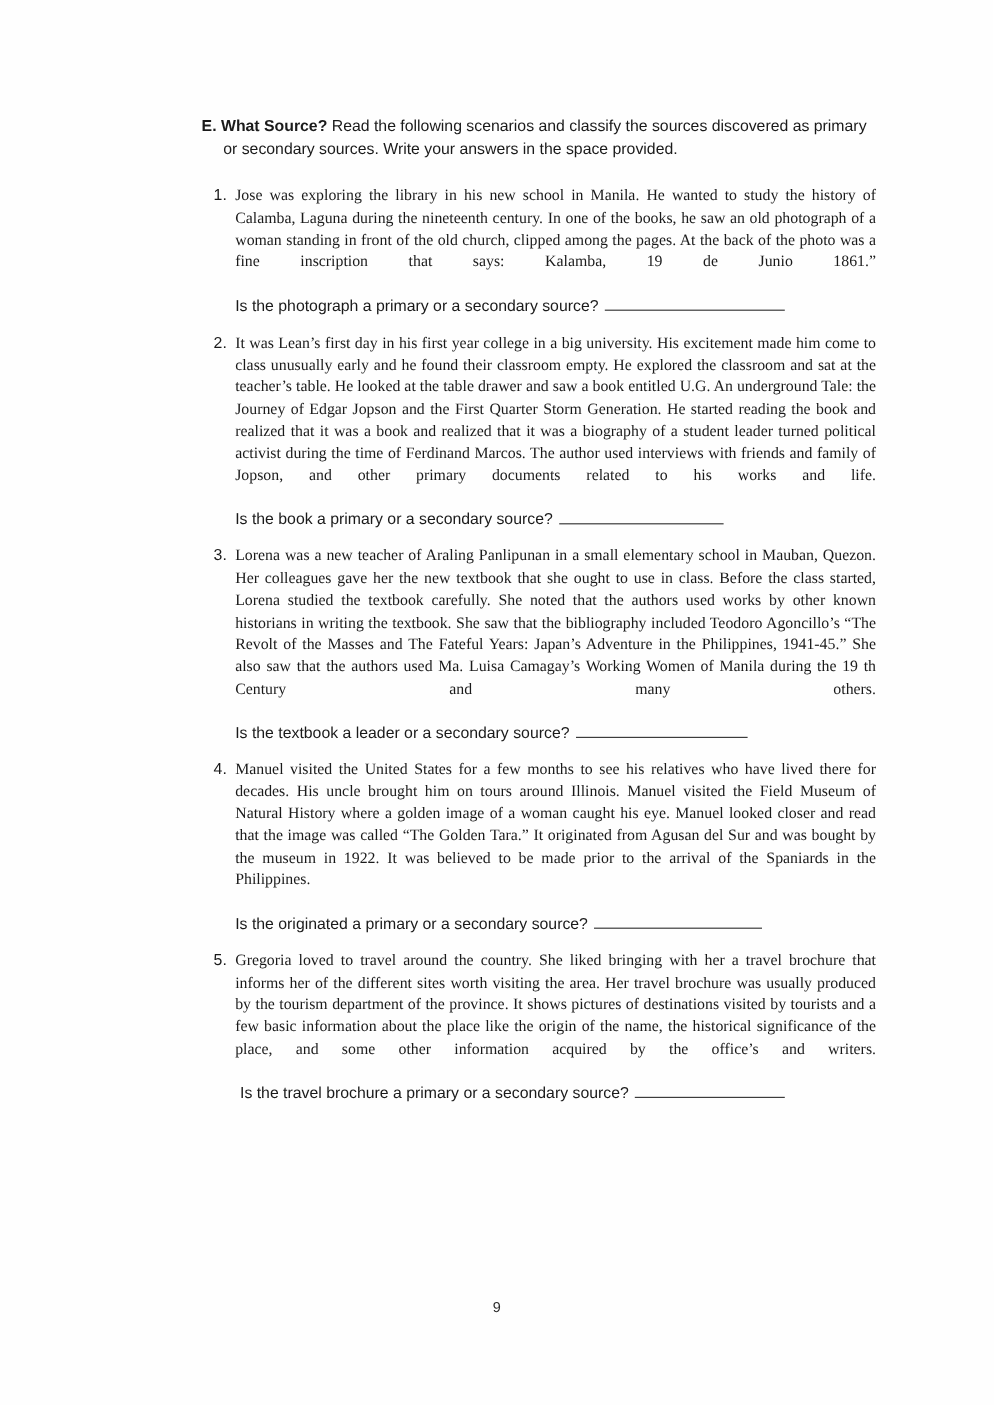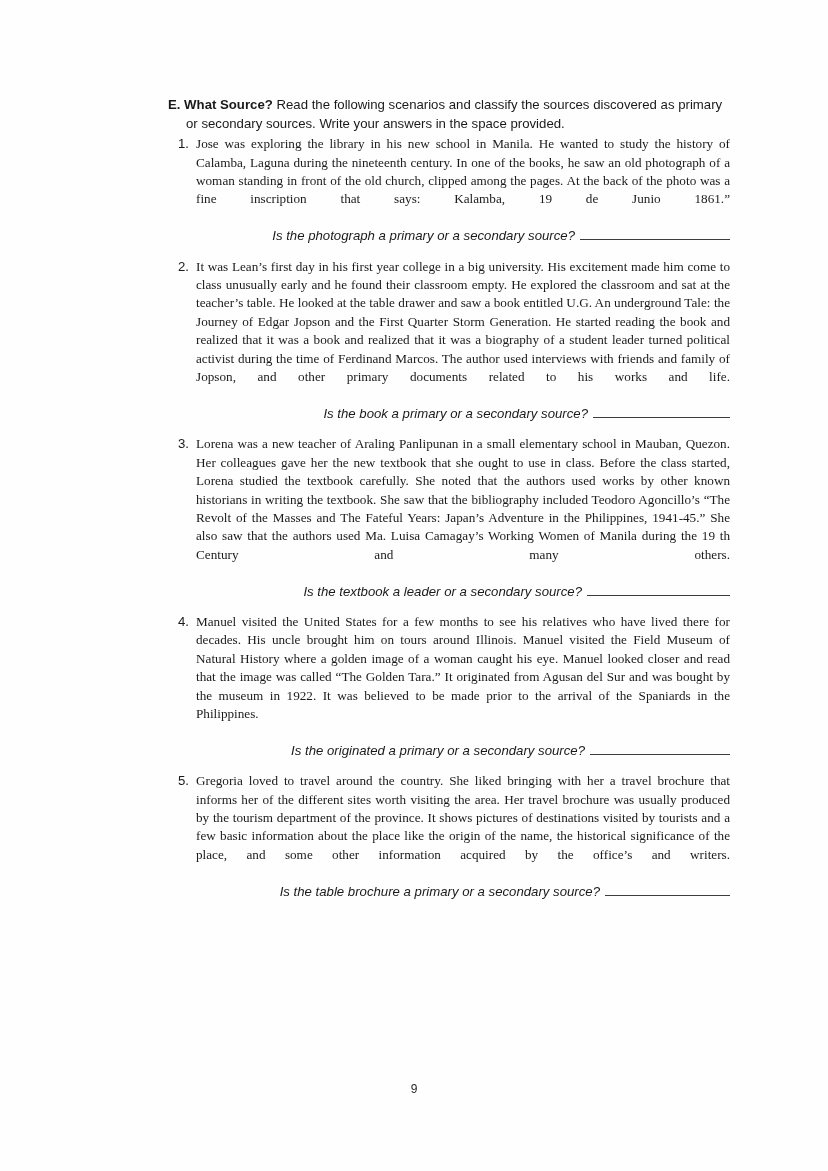--- a/index.html
+++ b/index.html
@@ -33,21 +33,21 @@
     width: 562px;
   }
 
   
   .heading-block {
     font-size: 13.2px;
     line-height: 18.6px;
     text-align: left;
     padding-left: 0;
     text-indent: 0;
-    margin-bottom: 2px;
+    margin-bottom: 21px;
   }
   .heading-block .hang {
     display: block;
     padding-left: 18px;
     text-indent: -18px;
   }
   .heading-label {
     font-weight: bold;
   }
 
@@ -74,24 +74,23 @@
   }
   
   .item-body::after {
     content: "";
     display: inline-block;
     width: 100%;
   }
 
   .question-line {
     display: block;
-    text-align: right;
+    text-align: left;
     white-space: nowrap;
     margin-top: 0;
-    font-style: italic;
   }
   .question-line.indented {
     padding-left: 4px;
   }
   .answer-blank {
     display: inline-block;
     border-bottom: 1.3px solid #3c3c3c;
     vertical-align: baseline;
     margin-left: 5px;
     height: 11px;
@@ -151,21 +150,21 @@
       <span class="item-body">Manuel visited the United States for a few months to see his relatives who have lived there for decades. His uncle brought him on tours around Illinois. Manuel visited the Field Museum of Natural History where a golden image of a woman caught his eye. Manuel looked closer and read that the image was called “The Golden Tara.” It  originated from Agusan del Sur and was bought by the museum in 1922. It was believed to be made prior to the arrival of the Spaniards in the Philippines.</span>
       <span class="question-line">
         <span>Is the originated a primary or a secondary source?</span><span class="answer-blank" style="width:140px"></span>
       </span>
     </div>
 
     <div class="item">
       <span class="item-number">5.</span>
       <span class="item-body">Gregoria loved to travel around the country. She liked bringing with her a travel brochure that informs her of the different sites worth visiting the area. Her travel brochure was usually produced by the tourism department of the province. It shows pictures of destinations visited by tourists and a few basic information about the place like the origin of the name, the historical significance of the place, and some other information acquired by the office’s and writers.</span>
       <span class="question-line indented">
-        <span>Is the table brochure a primary or a secondary source?</span><span class="answer-blank" style="width:125px"></span>
+        <span>Is the travel brochure a primary or a secondary source?</span><span class="answer-blank" style="width:125px"></span>
       </span>
     </div>
 
   </div>
 
   <div class="page-number">9</div>
 
 </div>
 
 </body></html>

